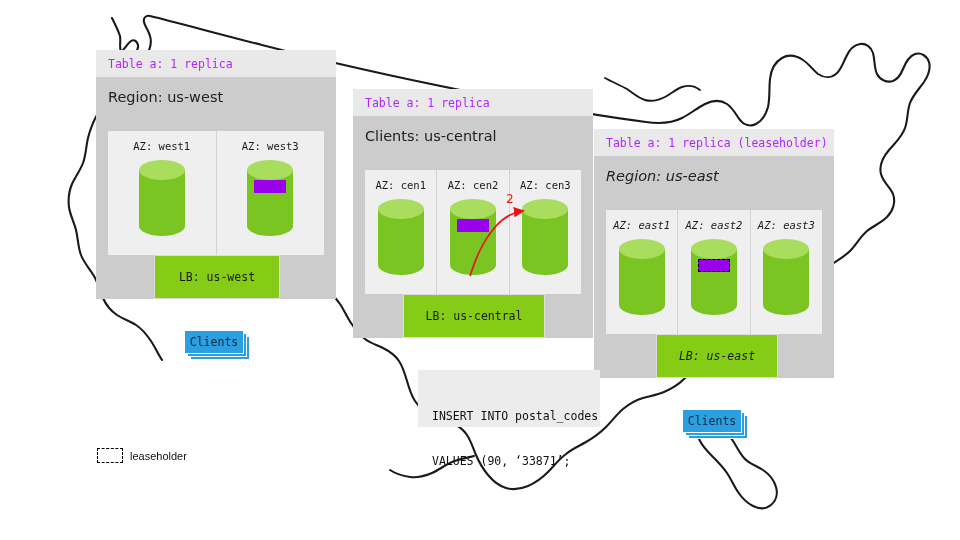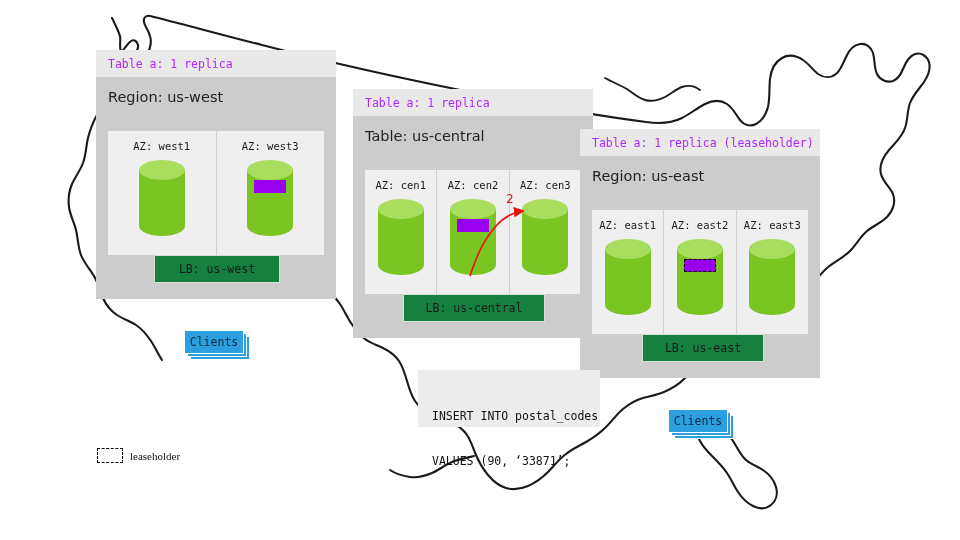--- a/index.html
+++ b/index.html
@@ -57,25 +57,25 @@
     background:#9900ee;
     left:50%;
     transform:translateX(-50%);
   }
   .replica.leaseholder{
     border:1.5px dashed #000;
   }
 
   .lb-box{
     position:absolute;
-    background:#15803d;
+    background:#84cc16;
     border:1px solid #dcdcdc;
     font-size:11.5px;
     color:#1a1a1a;
-    padding:6px 12px;
+    padding:14px 12px;
     white-space:nowrap;
     text-align:center;
   }
 
   .clients-stack{position:absolute;}
   .clients-stack .sheet{
     position:absolute;background:#2b9fe0;border:1px solid #ffffff;
   }
   .clients-stack .sheet.front{
     background:#2b9fe0;border:1px solid #ffffff;
@@ -90,21 +90,21 @@
   }
 
   .legend{
     position:absolute;display:flex;align-items:center;gap:7px;
   }
   .legend-swatch{
     width:24px;height:13px;border:1.5px dashed #000;background:transparent;
     display:inline-block;
   }
   .legend-label{font-size:11px;color:#111;white-space:nowrap;
-    font-family:Liberation Serif, serif;}
+    font-family:Liberation Sans, sans-serif;}
 
   .arrow-svg{position:absolute;left:0;top:0;width:960px;height:540px;pointer-events:none;}
   .arrow-num{
     position:absolute;color:#e81414;font-size:12px;
     font-family:"DejaVu Sans","Liberation Sans",sans-serif;
   }
 </style>
 </head>
 <body>
 
@@ -271,21 +271,21 @@
     <div class="clients-stack" style="left:88px;top:280px;width:66px;height:30px;">
       <div class="sheet" style="left:6px;top:6px;width:58px;height:22px;"></div>
       <div class="sheet" style="left:3px;top:3px;width:58px;height:22px;"></div>
       <div class="sheet front" style="left:0px;top:0px;width:58px;height:22px;">Clients</div>
     </div>
   </div>
 
   <div class="region-panel" id="panel-central" style="left:353px;top:89px;width:240px;">
     <div class="panel-header">Table a: 1 replica</div>
     <div class="panel-body" style="height:222px;position:relative;">
-      <div class="region-title">Table: us-central</div>
+      <div class="region-title">Clients: us-central</div>
       <div class="az-row" style="height:124px;">
 
         <div class="az-cell">
           <span class="az-label">AZ: cen1</span>
           <span class="cyl-wrap">
             <svg class="cyl" width="50" height="80" viewBox="0 0 50 80">
               <path d="M2,12 L2,68 A23,10 0 0 0 48,68 L48,12 Z" fill="#7ac521"></path>
               <ellipse cx="25" cy="12" rx="23" ry="10" fill="#a8dd5e"></ellipse>
             </svg>
           </span>
@@ -317,23 +317,23 @@
       <div class="lb-box" style="left:50px;top:178px;width:116px;">LB: us-central</div>
     </div>
 
     <div class="clients-stack" style="left:86px;top:280px;width:66px;height:30px;">
       <div class="sheet" style="left:6px;top:6px;width:58px;height:22px;"></div>
       <div class="sheet" style="left:3px;top:3px;width:58px;height:22px;"></div>
       <div class="sheet front" style="left:0px;top:0px;width:58px;height:22px;">Clients</div>
     </div>
   </div>
 
-  <div class="region-panel" id="panel-east" style="left:580px;top:129px;width:240px;">
+  <div class="region-panel" id="panel-east" style="left:594px;top:129px;width:240px;">
     <div class="panel-header">Table a: 1 replica (leaseholder)</div>
-    <div class="panel-body" style="height:222px;position:relative;">
+    <div class="panel-body" style="height:222px;position:relative;font-style:italic;">
       <div class="region-title">Region: us-east</div>
       <div class="az-row" style="height:124px;">
 
         <div class="az-cell">
           <span class="az-label">AZ: east1</span>
           <span class="cyl-wrap">
             <svg class="cyl" width="50" height="80" viewBox="0 0 50 80">
               <path d="M2,12 L2,68 A23,10 0 0 0 48,68 L48,12 Z" fill="#7ac521"></path>
               <ellipse cx="25" cy="12" rx="23" ry="10" fill="#a8dd5e"></ellipse>
             </svg>

